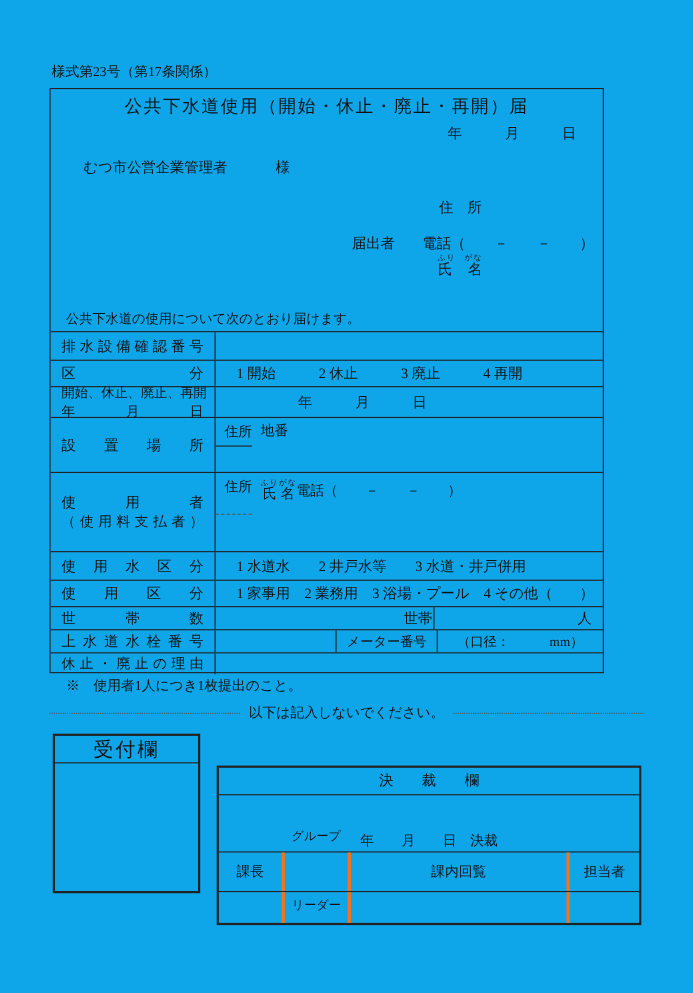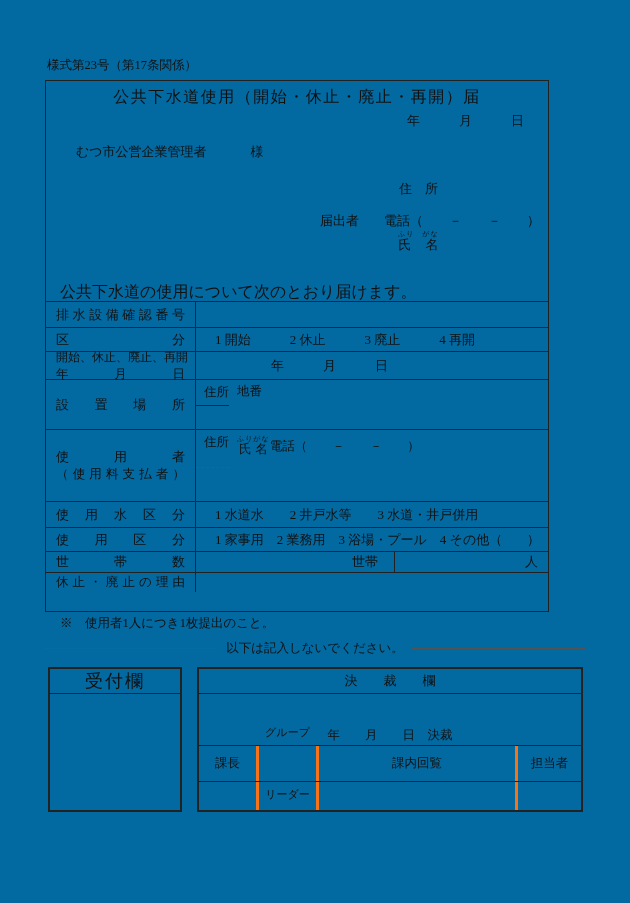--- a/index.html
+++ b/index.html
@@ -1,60 +1,60 @@
 <!DOCTYPE html>
 <html><head>
 <meta charset="utf-8">
 <style>
   * { box-sizing: border-box; }
   html,body { margin:0; padding:0; background:#fff; }
   .page {
-    position:relative; width:630px; height:903px; background:#0369a1;
+    position:relative; width:630px; height:903px; background:#0ea5e9;
     font-family:"Liberation Serif","DejaVu Serif",serif; color:#111111;
     overflow:hidden;
   }
   .form-no { position:absolute; left:47px; top:57px; font-size:12.5px; }
 
   .mainbox { position:absolute; left:45px; top:80px; width:504px; height:532px; border:1.5px solid #222; }
   .title { position:absolute; top:6px; left:0; right:0; text-align:center; font-size:16px; letter-spacing:1.5px; white-space:nowrap; }
   .topdate { position:absolute; top:31px; right:24px; font-size:13px; }
   .addressee { position:absolute; top:62px; left:30px; font-size:13px; }
   .sama { margin-left:44px; }
   .decl-addr  { position:absolute; top:99px;  left:353px; font-size:13px; }
   .decl-label { position:absolute; top:131px; left:274px; font-size:13px; }
   .decl-phone { position:absolute; top:131px; right:8px;  font-size:13px; }
   .decl-name  { position:absolute; top:149px; left:352px; font-size:13px; }
   ruby rt { font-size:7px; letter-spacing:1px; }
-  .intro { position:absolute; top:201px; left:14px; font-size:16px; }
+  .intro { position:absolute; top:201px; left:14px; font-size:12px; }
 
   .ftable { position:absolute; left:0; top:220px; width:100%; }
   .trow { display:flex; border-top:1px solid #222; }
   .tlabel { width:150px; flex:none; border-right:1px solid #222; padding:0 10px;
             display:flex; flex-direction:column; justify-content:center; font-size:13px; }
   .j { display:block; width:100%; text-align:justify; text-align-last:justify; text-justify:inter-character; }
   .tcontent { flex:1; display:flex; align-items:center; font-size:13px; min-width:0; }
   .tcol { flex-direction:row; align-items:stretch; }
   .subrow { display:flex; align-items:center; padding-left:8px; font-size:12.5px; }
   .pad19 { padding-left:19px; white-space:nowrap; }
-  .cellA { width:199px; flex:none; border-right:1px solid #222; display:flex; align-items:center; justify-content:flex-end; padding-right:16px; height:100%; font-size:13px; }
+  .cellA { width:199px; flex:none; border-right:1px solid #222; display:flex; align-items:center; justify-content:flex-end; padding-right:1px; height:100%; font-size:13px; }
   .cellAfree { width:110px; flex:none; border-right:1px solid #222; height:100%; }
   .cellB { width:92px; flex:none; border-right:1px solid #222; display:flex; align-items:center; justify-content:center; height:100%; font-size:12px; }
   .cellC { flex:1; display:flex; align-items:center; justify-content:center; height:100%; font-size:12px; }
   .cellRight { flex:1; display:flex; align-items:center; justify-content:flex-end; padding-right:10px; height:100%; font-size:13px; }
 
   .note { position:absolute; left:60px; top:615px; font-size:12.5px; }
   .divider { position:absolute; left:45px; top:640px; width:540px; display:flex; align-items:center; gap:8px; font-size:12.5px; }
   .dots { flex:1; border-top:1.5px dotted #555; height:0; }
   .divtext { white-space:nowrap; }
 
   .recept { position:absolute; left:48px; top:667px; width:134px; height:145px; border:2px solid #222; display:flex; flex-direction:column; }
   .recept-head { height:25px; flex:none; border-bottom:1px solid #222; display:flex; align-items:center; justify-content:center; font-size:18px; letter-spacing:2px; }
   .recept-body { flex:1; }
 
-  .approval { position:absolute; left:197px; top:667px; width:386px; height:145px; border:2px solid #222; display:flex; flex-direction:column; }
+  .approval { position:absolute; left:197px; top:696px; width:386px; height:145px; border:2px solid #222; display:flex; flex-direction:column; }
   .appr-title { height:25px; flex:none; border-bottom:1px solid #222; display:flex; align-items:center; justify-content:center; font-size:13px; }
   .appr-date  { height:20px; flex:none; border-bottom:1px solid #222; display:flex; align-items:center; justify-content:center; font-size:12.5px;margin-top:32px; }
   .appr-row { display:flex; min-height:0; }
   .appr-head { height:36px; flex:none; border-bottom:1px solid #222; }
   .appr-body { flex:1; }
   .ac { border-right:3px solid #f97316; display:flex; align-items:center; justify-content:center; font-size:12.5px; }
   .ac1 { width:60px; flex:none; }
   .ac2 { width:60px; flex:none; flex-direction:column; font-size:11px; line-height:1.2;gap:48px; }
   .ac3 { flex:1; }
   .ac4 { width:63px; flex:none; border-right:none; }
@@ -167,20 +167,34 @@
         <div class="tcontent">
           <div class="cellA">
               <span>世帯</span>
             </div>
           <div class="cellRight">
               <span>人</span>
             </div>
         </div>
       </div>
 
+      <div class="trow" style="height:21px">
+        <div class="tlabel">
+            <span class="j">上水道水栓番号</span>
+          </div>
+        <div class="tcontent">
+          <div class="cellAfree"></div>
+          <div class="cellB">
+              <span>メーター番号</span>
+            </div>
+          <div class="cellC">
+              <span>（口径：　　　mm）</span>
+            </div>
+        </div>
+      </div>
 
       <div class="trow" style="height:20px">
         <div class="tlabel">
             <span class="j" style="font-size:12.5px">休止・廃止の理由</span>
           </div>
         <div class="tcontent"></div>
       </div>
 
     </div>
   </div>

